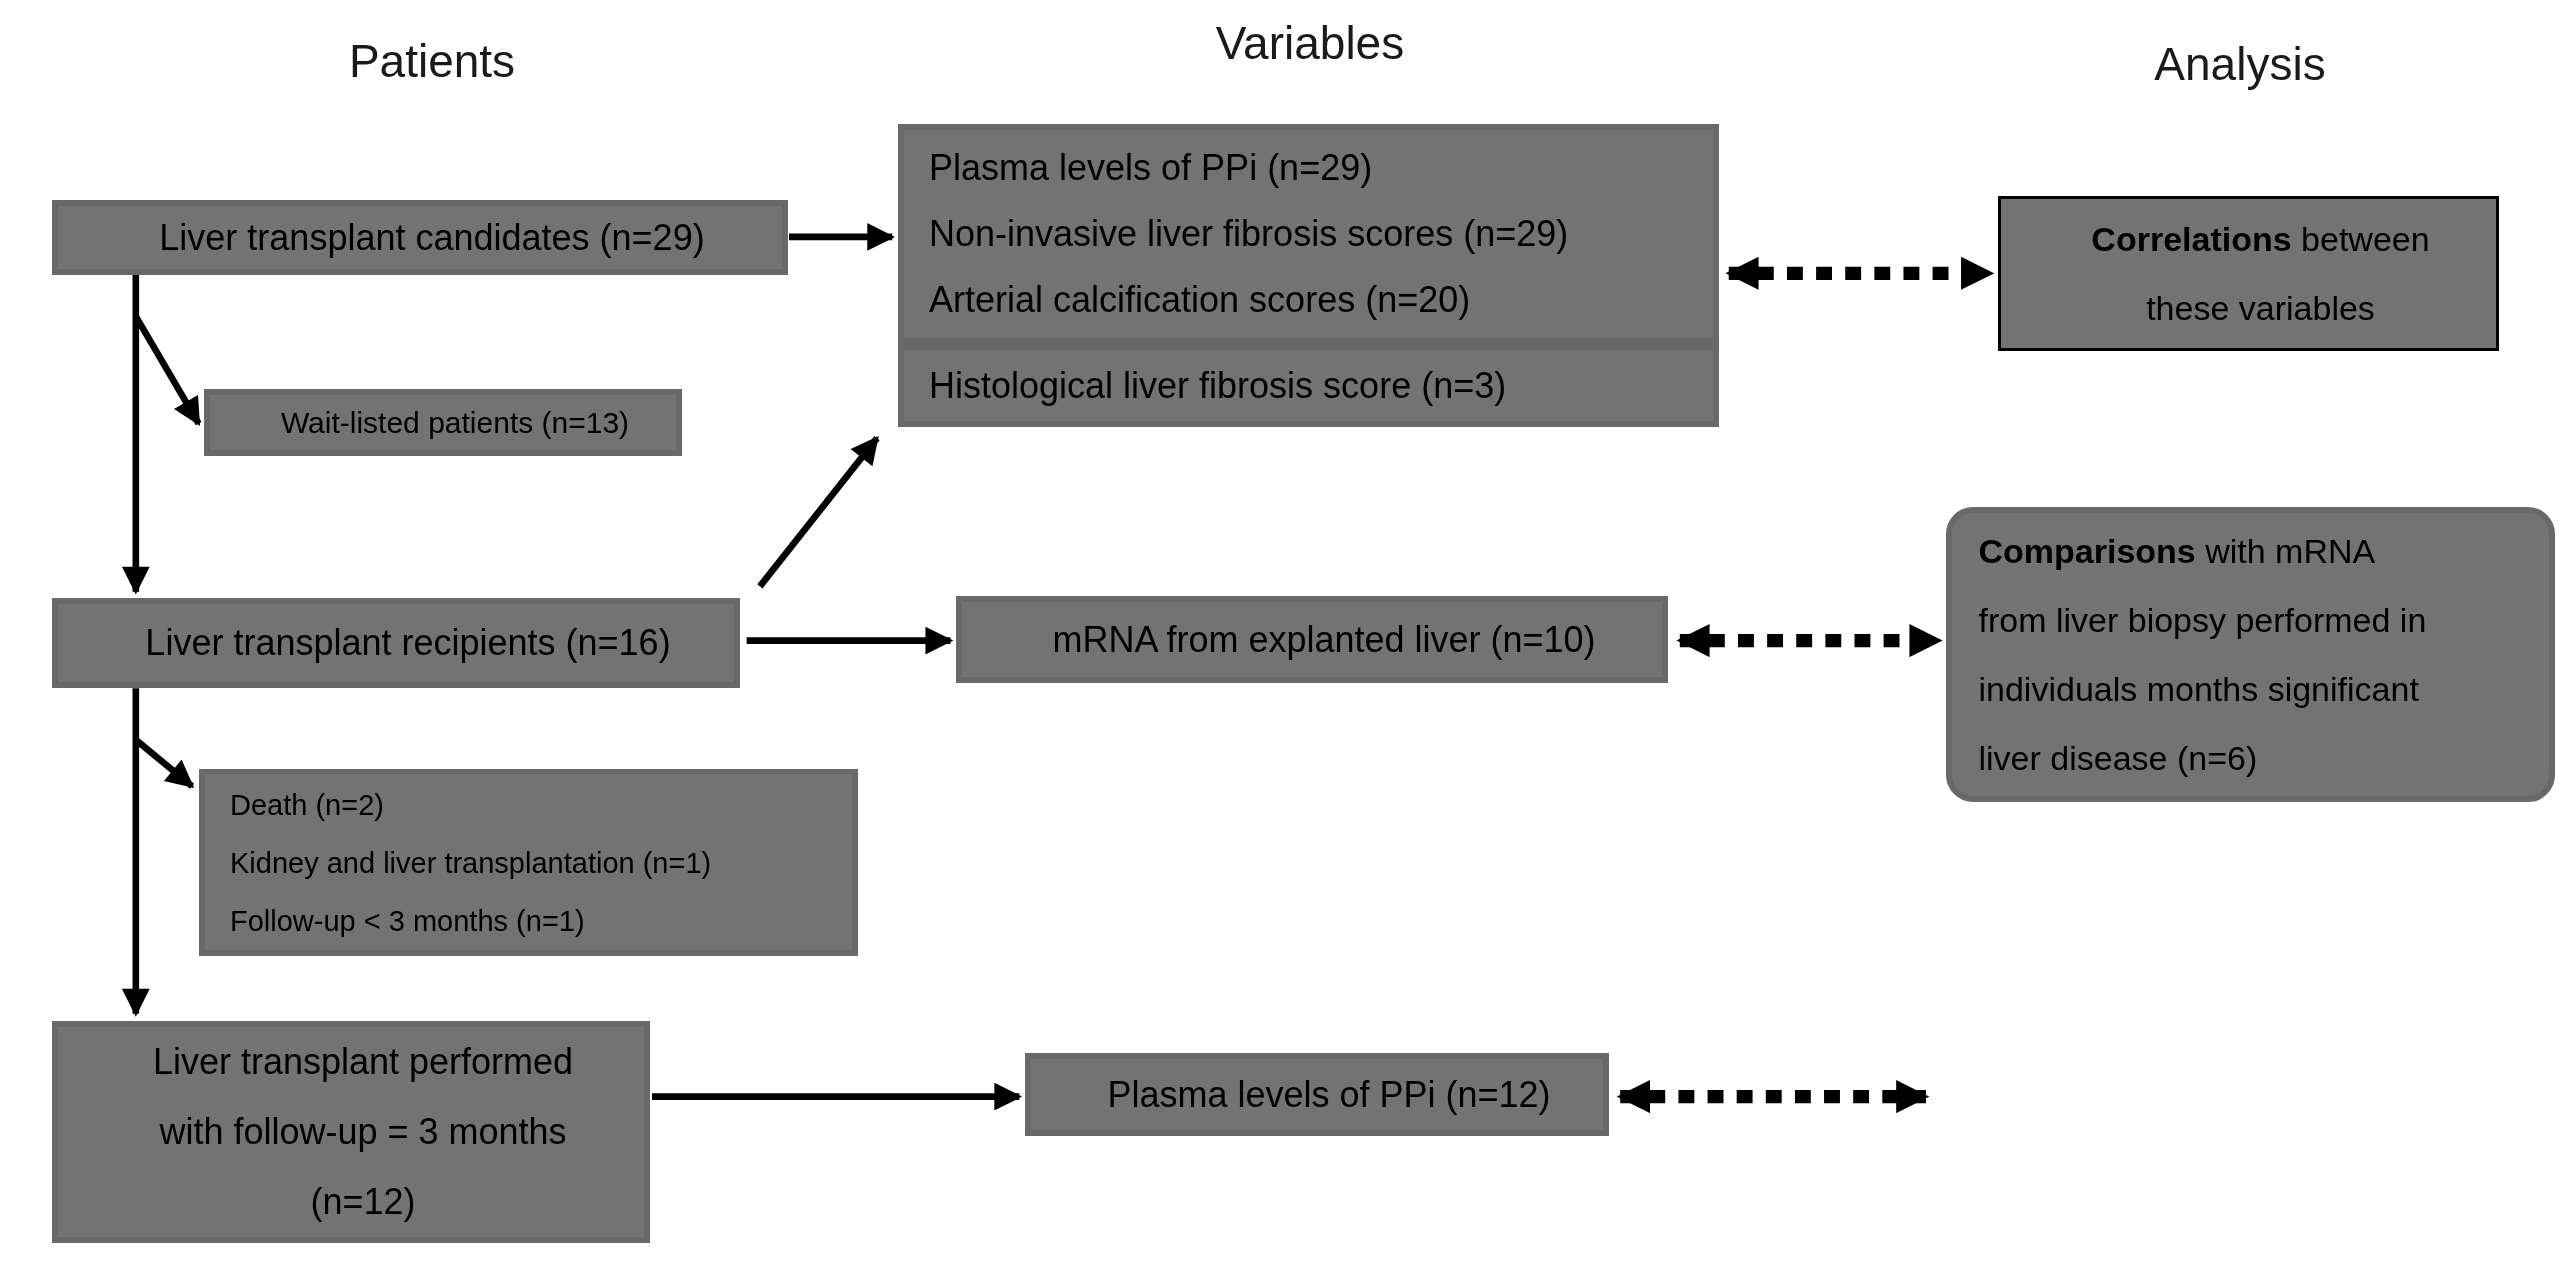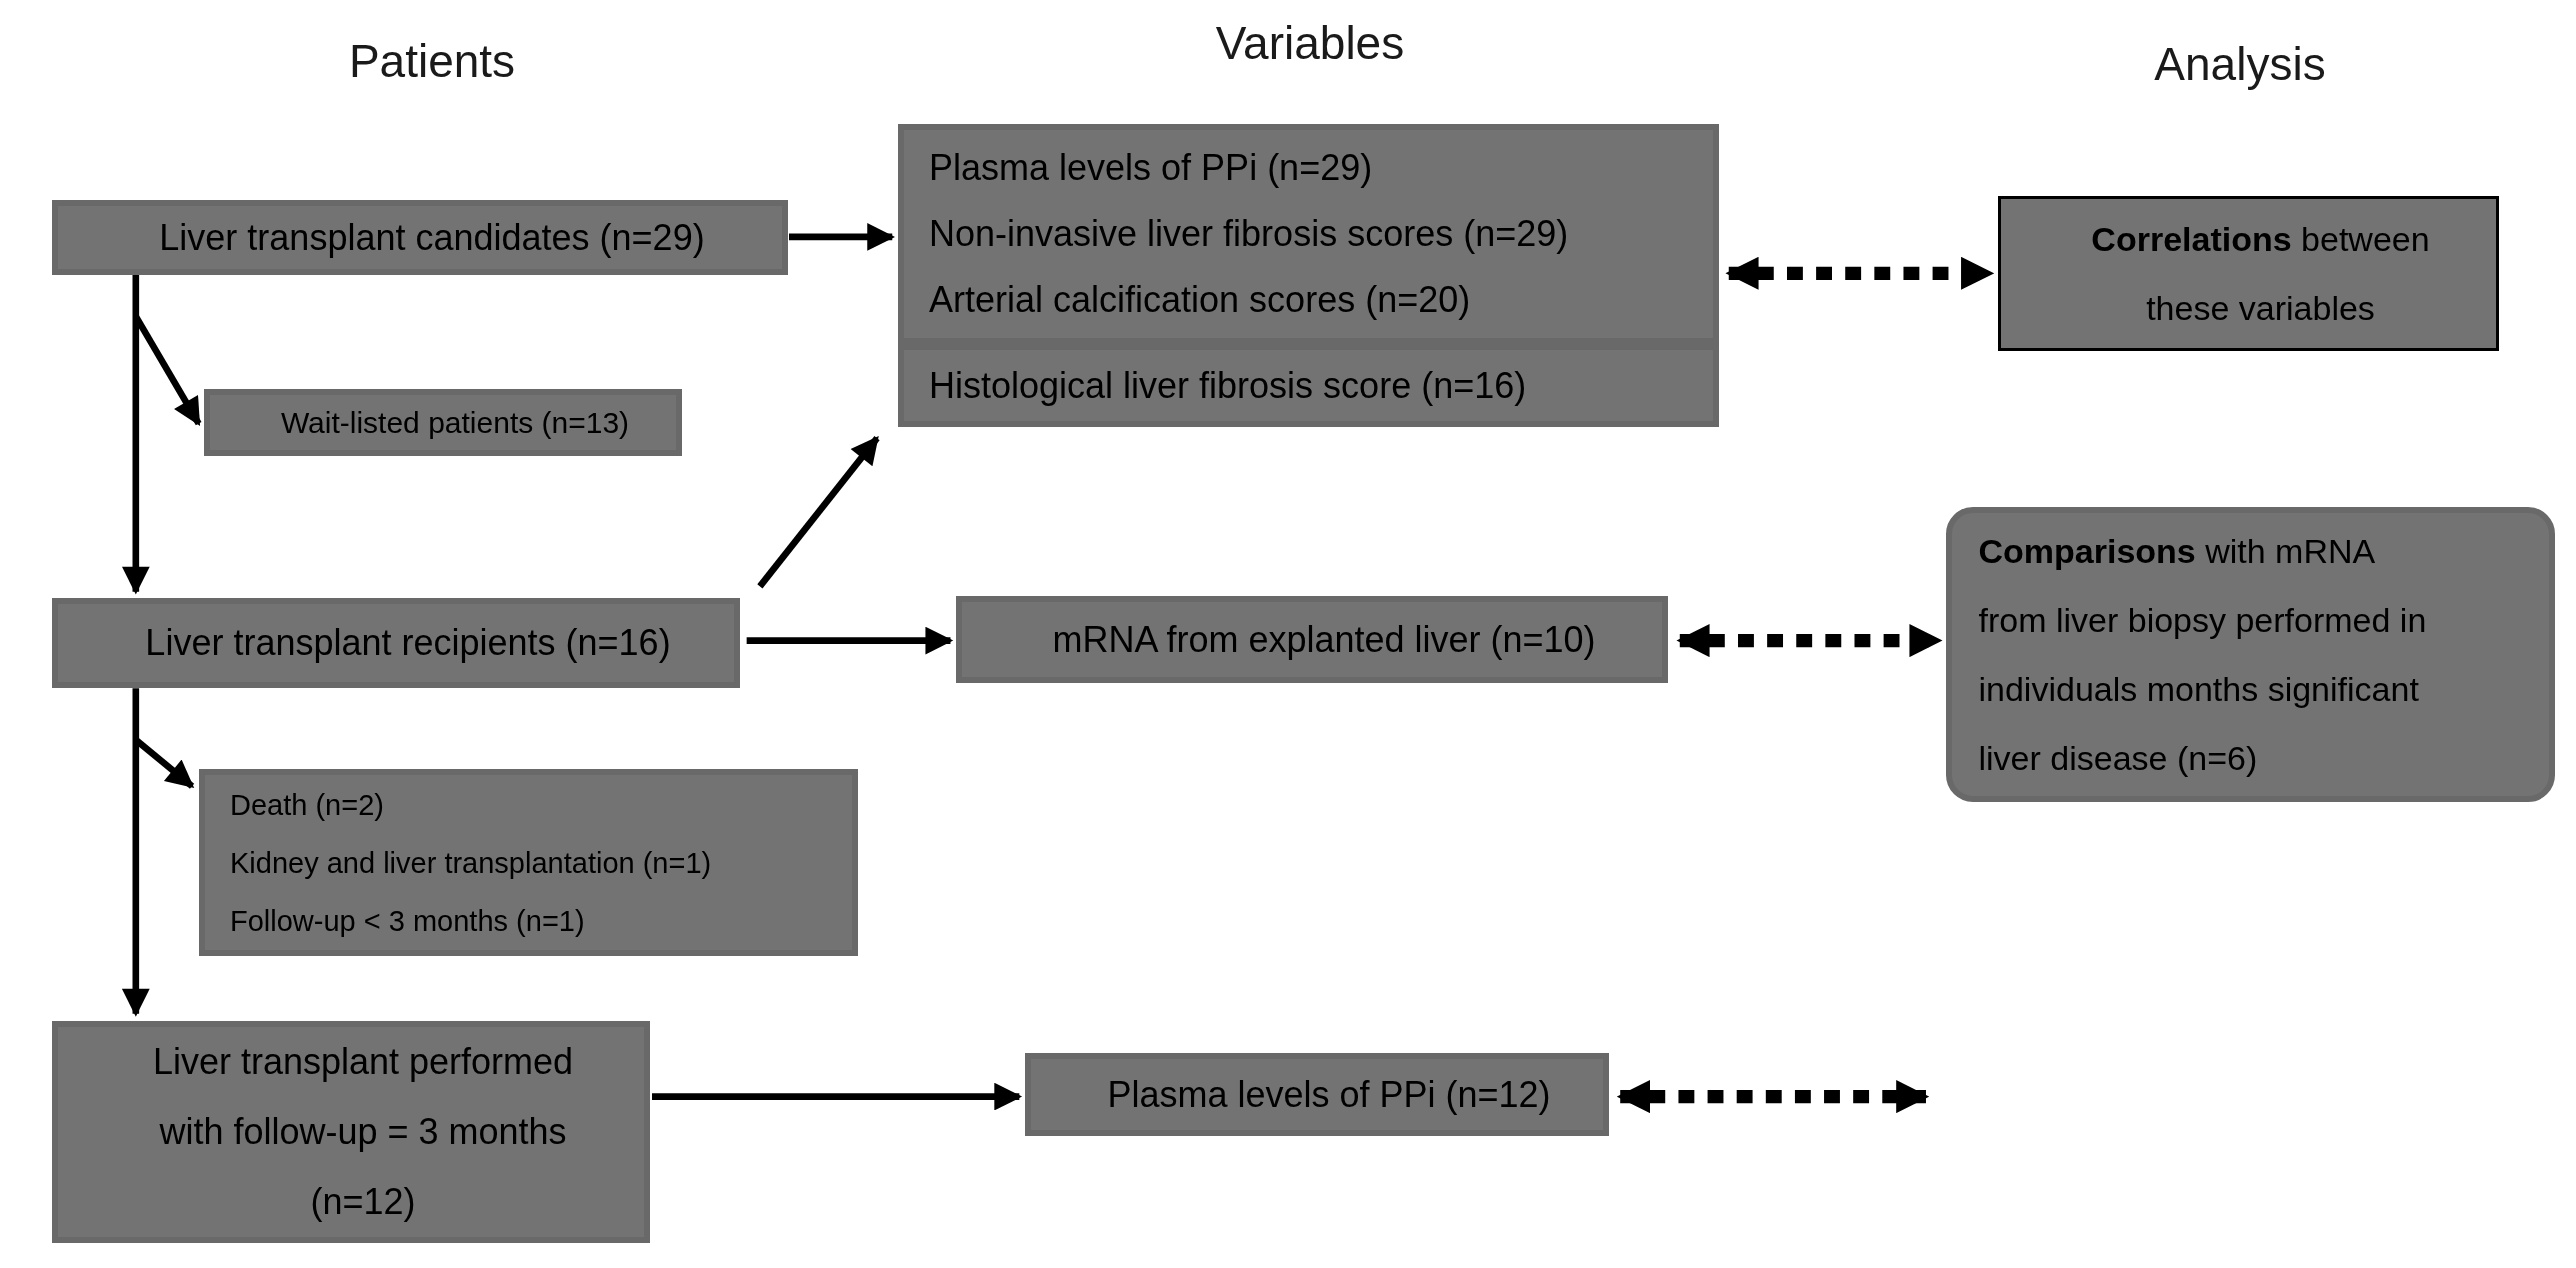--- a/index.html
+++ b/index.html
@@ -100,21 +100,21 @@
     <span class="line">(n=12)</span>
   </div>
 
   <div class="box left lh100" style="left:898px;top:124px;width:821px;height:220px;padding-left:25px;">
     <span class="line">Plasma levels of PPi (n=29)</span>
     <span class="line">Non-invasive liver fibrosis scores (n=29)</span>
     <span class="line">Arterial calcification scores (n=20)</span>
   </div>
 
   <div class="box left" style="left:898px;top:344px;width:821px;height:83px;padding-left:25px;">
-    <span class="line">Histological liver fibrosis score (n=16)</span>
+    <span class="line">Histological liver fibrosis score (n=3)</span>
   </div>
 
   <div class="box center" style="left:956px;top:596px;width:712px;height:87px;">
     <span class="line">mRNA from explanted liver (n=10)</span>
   </div>
 
   <div class="box center" style="left:1025px;top:1053px;width:584px;height:83px;">
     <span class="line">Plasma levels of PPi (n=12)</span>
   </div>
 

